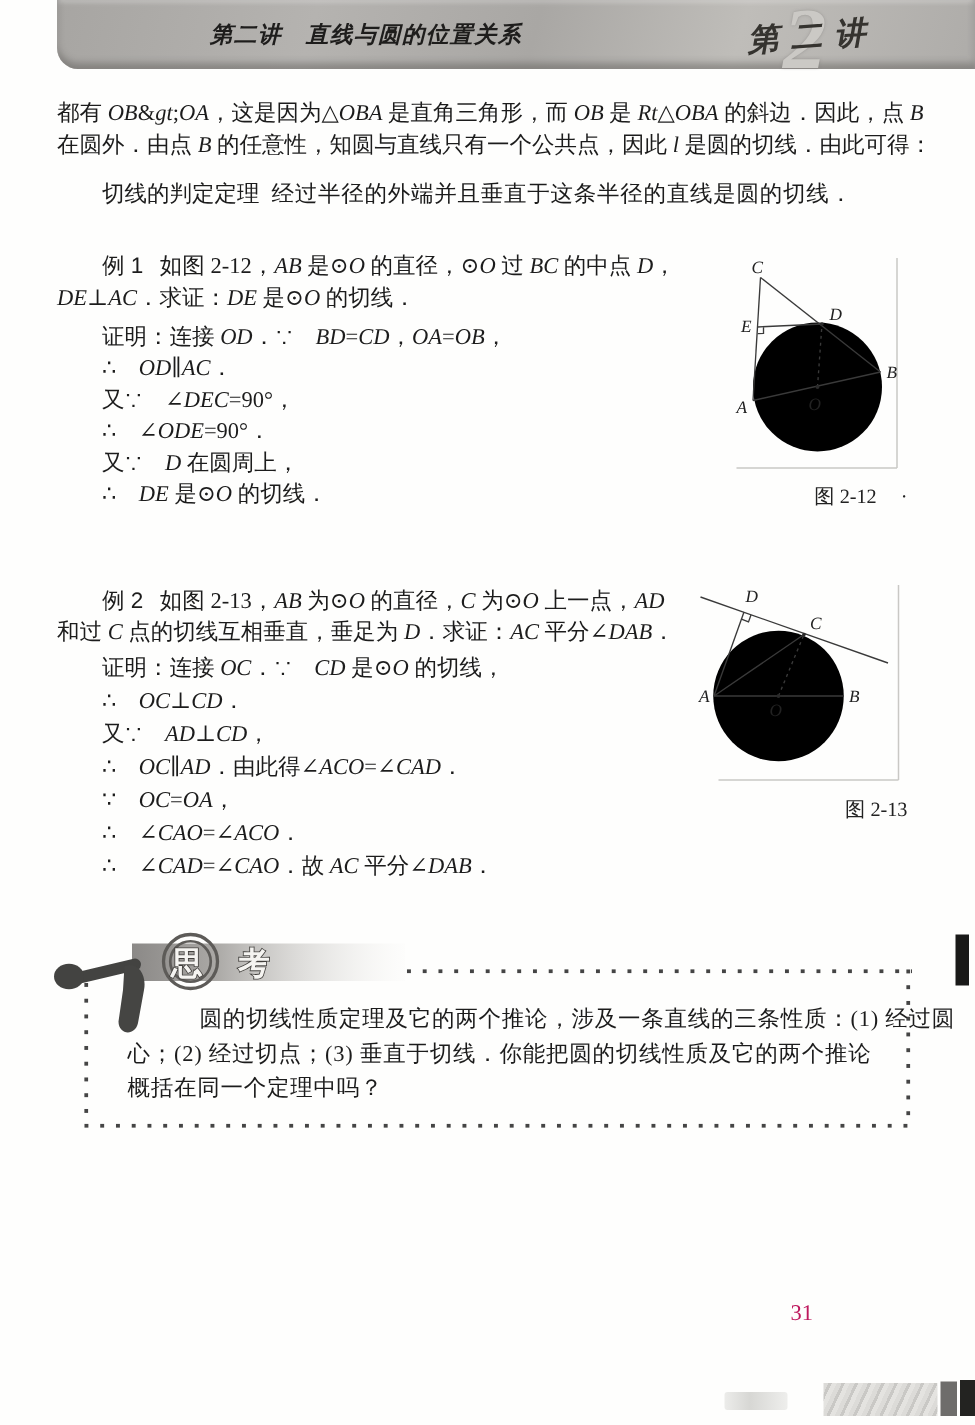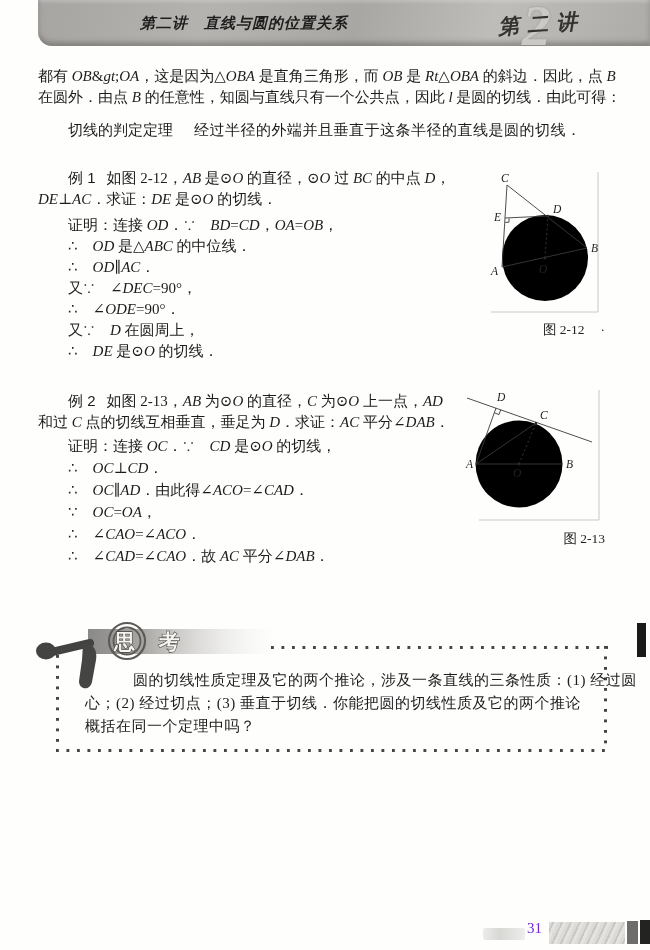--- a/index.html
+++ b/index.html
@@ -32,21 +32,21 @@
     font-size:21px; font-style:italic; font-weight:bold; letter-spacing:8px;
     color:#35332f; transform:rotate(-4deg);
   }
   
   .para { position:absolute; left:38px; width:578px; }
   .tline { font-size:15px; line-height:21px; white-space:nowrap; }
   .lh22 .tline { line-height:22px; }
   .lh23 .tline { line-height:23px; }
   .ind { padding-left:30px; }
   .hb { font-family:"Liberation Sans","DejaVu Sans",sans-serif; font-weight:normal; }
-  .thstmt { margin-left:21px; letter-spacing:.5px; }
+  .thstmt { margin-left:8px; letter-spacing:.5px; }
   .exgap { margin-left:11px; }
   .tline i { font-style:italic; }
   
   .fig { position:absolute; width:158px; }
   .figsvg line, .figsvg path { stroke:#3a3a3a; stroke-width:.9; fill:none; }
   .figsvg .dash { stroke-dasharray:2,2.6; }
   .figsvg .frame { stroke:#c9c8c5; stroke-width:1; }
   .figsvg text { font-family:"Liberation Serif","DejaVu Serif",serif; font-style:italic; font-size:11.5px; fill:#222; stroke:none; }
   .figsvg .pt { fill:#2a2a2a; stroke:none; }
   .figcap { width:150px; text-align:right; font-size:13.5px; margin-top:3px; color:#222; }
@@ -63,21 +63,21 @@
   .d-left   { left:0; top:9px; bottom:4px; }
   .d-bottom { bottom:0; left:0; right:0; }
   .d-right  { right:0; top:0; bottom:6px; }
   .think-text { position:absolute; left:85px; top:669px; width:518px; }
   .think-text .tline { letter-spacing:.5px; line-height:23px; }
   .tind { padding-left:48px;font-family:Liberation Serif, serif; }
   .think-icon { position:absolute; left:30px; top:612px; }
   
   .smudge { position:absolute; left:483px; top:928px; width:42px; height:12px;
     background:linear-gradient(90deg,#ececea,#d7d7d4 40%,#eeeeec); border-radius:2px; }
-  .pagenum { position:absolute; left:527px; top:920px; font-size:15px; color:#6d28d9; }
+  .pagenum { position:absolute; left:527px; top:868px; font-size:15px; color:#be185d; }
   .footer-tex { position:absolute; left:549px; top:922px; width:76px; height:22px;
     background:repeating-linear-gradient(115deg,#dcdbd8 0 3px,#c9c8c5 3px 5px,#e4e3e0 5px 8px); }
   .footer-blk1 { position:absolute; left:627px; top:921px; width:11px; height:23px; background:#6e6d6b; }
   .footer-blk2 { position:absolute; left:640px; top:920px; width:10px; height:24px; background:#232321; }
   .edge-mark { position:absolute; left:637px; top:623px; width:9px; height:34px; background:#191918; }
 </style>
 </head>
 <body>
 
 <div class="page">
@@ -101,21 +101,20 @@
 
   <div class="para" style="top:167px">
     <div class="tline ind">
       <span class="hb">例 1</span><span class="exgap autoital">如图 2-12，<i>AB</i> 是⊙<i>O</i> 的直径，⊙<i>O</i> 过 <i>BC</i> 的中点 <i>D</i>，</span>
     </div>
     <div class="tline autoital"><i>DE</i>⊥<i>AC</i>．求证：<i>DE</i> 是⊙<i>O</i> 的切线．</div>
   </div>
 
   <div class="para" style="top:215px">
     <div class="tline ind autoital">证明：连接 <i>OD</i>．∵　<i>BD</i>=<i>CD</i>，<i>OA</i>=<i>OB</i>，</div>
-    <div class="tline ind autoital">∴　<i>OD</i> 是△<i>ABC</i> 的中位线．</div>
     <div class="tline ind autoital">∴　<i>OD</i>∥<i>AC</i>．</div>
     <div class="tline ind autoital">又∵　∠<i>DEC</i>=90°，</div>
     <div class="tline ind autoital">∴　∠<i>ODE</i>=90°．</div>
     <div class="tline ind autoital">又∵　<i>D</i> 在圆周上，</div>
     <div class="tline ind autoital">∴　<i>DE</i> 是⊙<i>O</i> 的切线．</div>
   </div>
 
   <div class="fig" style="left:455px; top:168px">
     <svg class="figsvg" width="150" height="146" viewBox="0 0 150 146">
       <line class="frame" x1="143" y1="4" x2="143" y2="144"></line>
@@ -144,20 +143,21 @@
   <div class="para" style="top:390px">
     <div class="tline ind">
       <span class="hb">例 2</span><span class="exgap autoital">如图 2-13，<i>AB</i> 为⊙<i>O</i> 的直径，<i>C</i> 为⊙<i>O</i> 上一点，<i>AD</i></span>
     </div>
     <div class="tline autoital">和过 <i>C</i> 点的切线互相垂直，垂足为 <i>D</i>．求证：<i>AC</i> 平分∠<i>DAB</i>．</div>
   </div>
 
   <div class="para lh22" style="top:435px">
     <div class="tline ind autoital">证明：连接 <i>OC</i>．∵　<i>CD</i> 是⊙<i>O</i> 的切线，</div>
     <div class="tline ind autoital">∴　<i>OC</i>⊥<i>CD</i>．</div>
+    <div class="tline ind autoital">又∵　<i>AD</i>⊥<i>CD</i>，</div>
     <div class="tline ind autoital">∴　<i>OC</i>∥<i>AD</i>．由此得∠<i>ACO</i>=∠<i>CAD</i>．</div>
     <div class="tline ind autoital">∵　<i>OC</i>=<i>OA</i>，</div>
     <div class="tline ind autoital">∴　∠<i>CAO</i>=∠<i>ACO</i>．</div>
     <div class="tline ind autoital">∴　∠<i>CAD</i>=∠<i>CAO</i>．故 <i>AC</i> 平分∠<i>DAB</i>．</div>
   </div>
 
   <div class="fig" style="left:455px; top:390px">
     <svg class="figsvg" width="150" height="133" viewBox="0 0 150 133">
       <line class="frame" x1="144" y1="0" x2="144" y2="130"></line>
       <line class="frame" x1="24" y1="130" x2="144" y2="130"></line>

